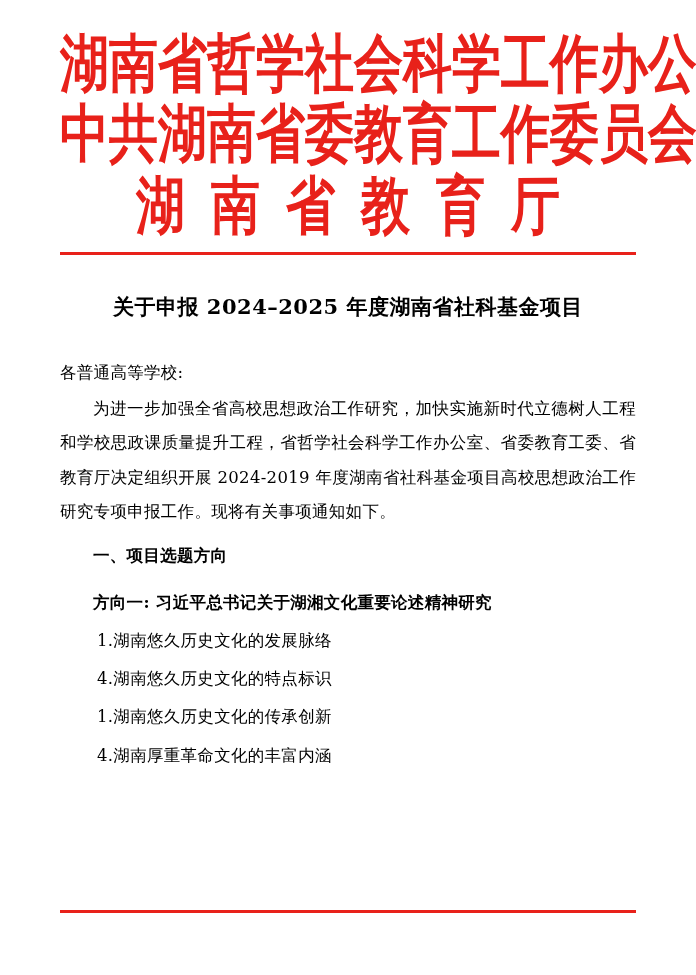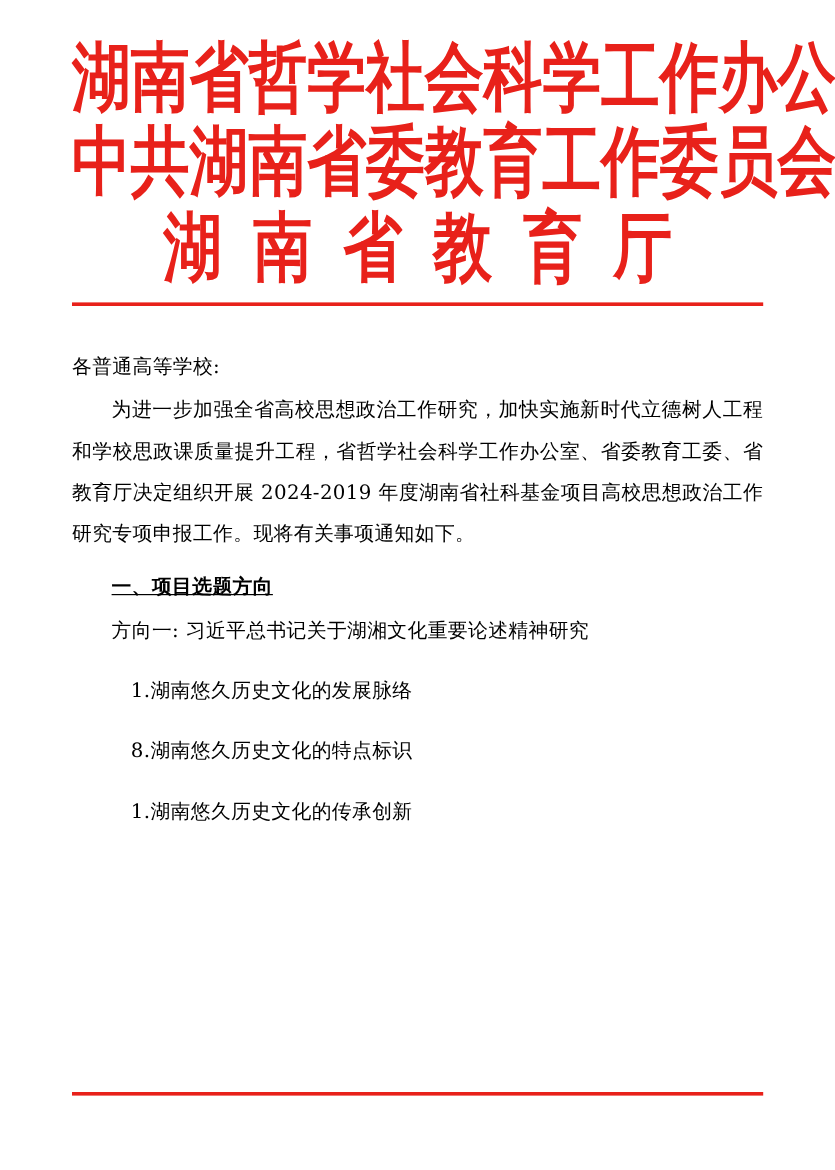--- a/index.html
+++ b/index.html
@@ -86,28 +86,28 @@
   .p-addressee { margin: 12px 0 2px 0; }
   .p-indent {
     margin: 0;
     text-indent: 2em;
     text-align: justify;
   }
   .p-heading {
     margin: 10px 0 0 0;
     text-indent: 2em;
     font-weight: bold;
-    text-decoration: underline;
   }
   .p-sub {
-    margin: 2px 0 0 0;
+    margin: 12px 0 0 0;
     text-indent: 2em;
+    font-weight: bold;
   }
   .p-item {
-    margin: 16px;
+    margin: 4px;
     text-indent: 2em;
   }
 
   
   .red-rule-bottom {
     position: absolute;
     left: 60px;
     right: 60px;
     bottom: 62px;
     height: 3px;
@@ -121,27 +121,29 @@
 
   <div class="letterhead">
     <div class="lh-line lh-line-1">湖南省哲学社会科学工作办公室</div>
     <div class="lh-line lh-line-2">中共湖南省委教育工作委员会</div>
     <div class="lh-line lh-line-3">湖南省教育厅</div>
   </div>
 
   <div class="red-rule-top"></div>
 
   <div class="doc-title">
+    <span class="t-line">关于申报 2024–2025 年度湖南省社科基金项目</span>
   </div>
 
   <div class="body-text">
     <p class="p-addressee">各普通高等学校:</p>
     <p class="p-indent">为进一步加强全省高校思想政治工作研究，加快实施新时代立德树人工程和学校思政课质量提升工程，省哲学社会科学工作办公室、省委教育工委、省教育厅决定组织开展 2024-2019 年度湖南省社科基金项目高校思想政治工作研究专项申报工作。现将有关事项通知如下。</p>
     <p class="p-heading">一、项目选题方向</p>
     <p class="p-sub">方向一:  习近平总书记关于湖湘文化重要论述精神研究</p>
     <p class="p-item">1.湖南悠久历史文化的发展脉络</p>
-    <p class="p-item">8.湖南悠久历史文化的特点标识</p>
+    <p class="p-item">4.湖南悠久历史文化的特点标识</p>
     <p class="p-item">1.湖南悠久历史文化的传承创新</p>
+    <p class="p-item">4.湖南厚重革命文化的丰富内涵</p>
   </div>
 
   <div class="red-rule-bottom"></div>
 
 </div>
 
 </body></html>

